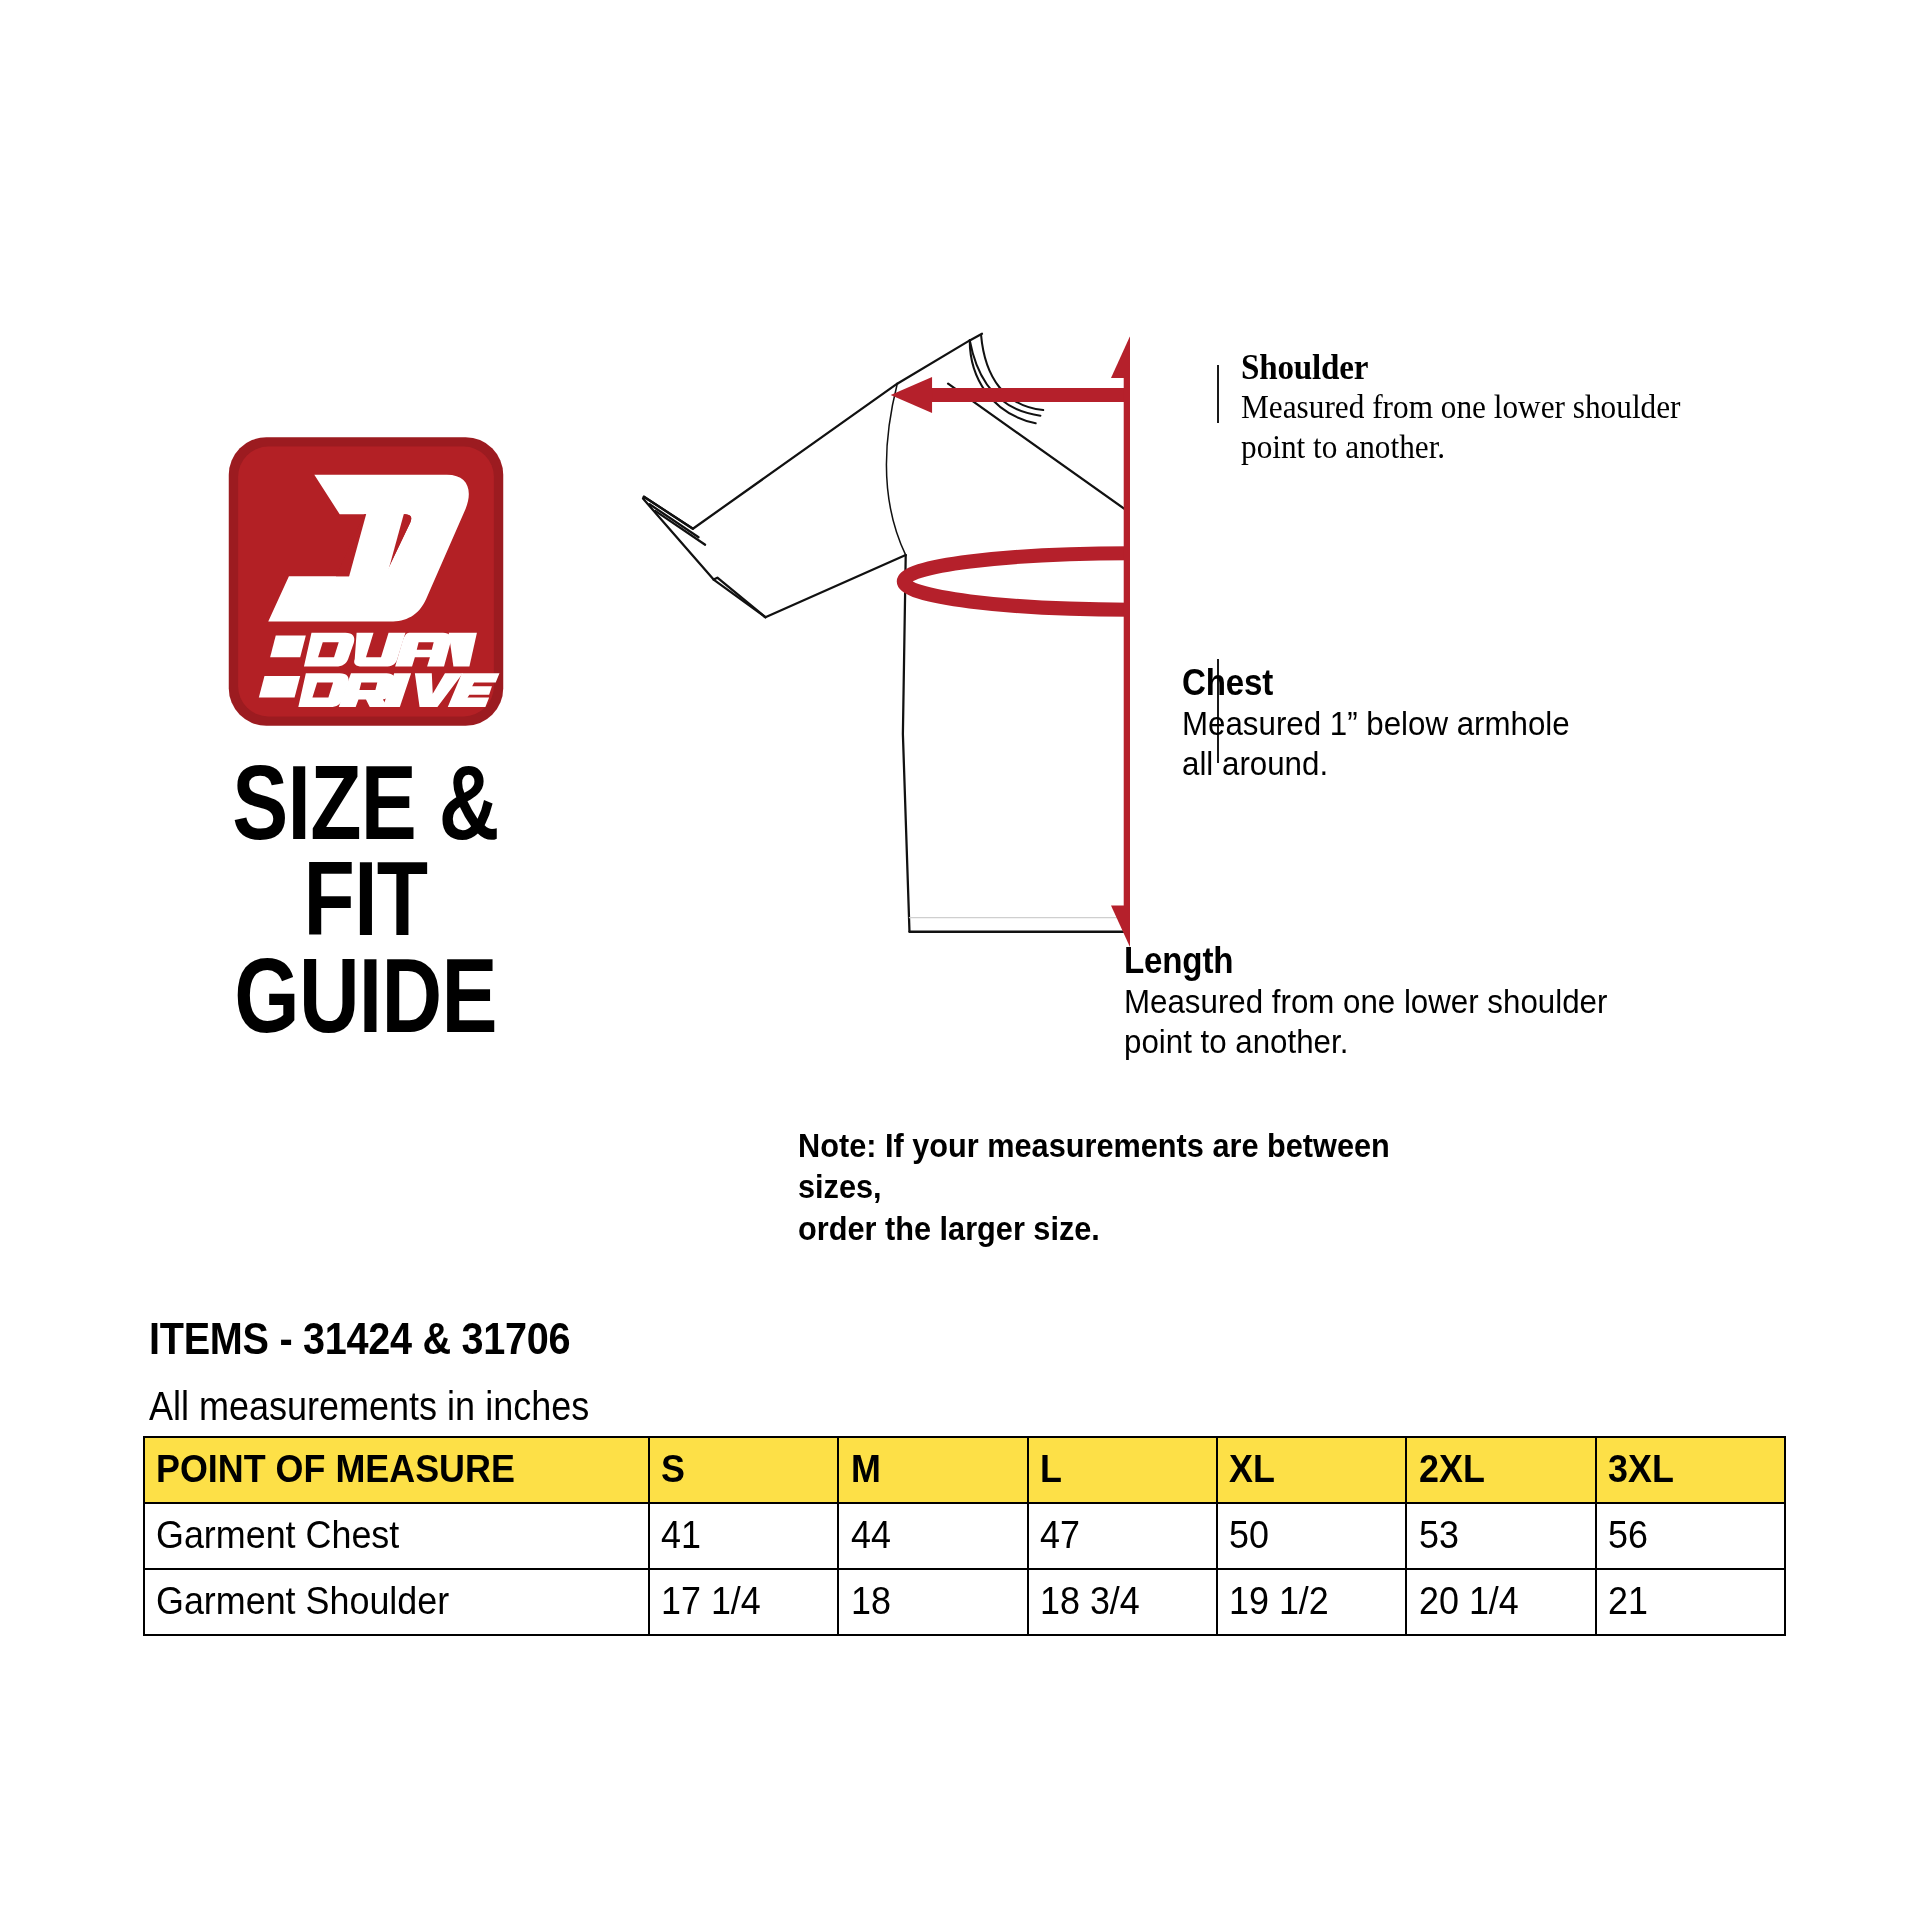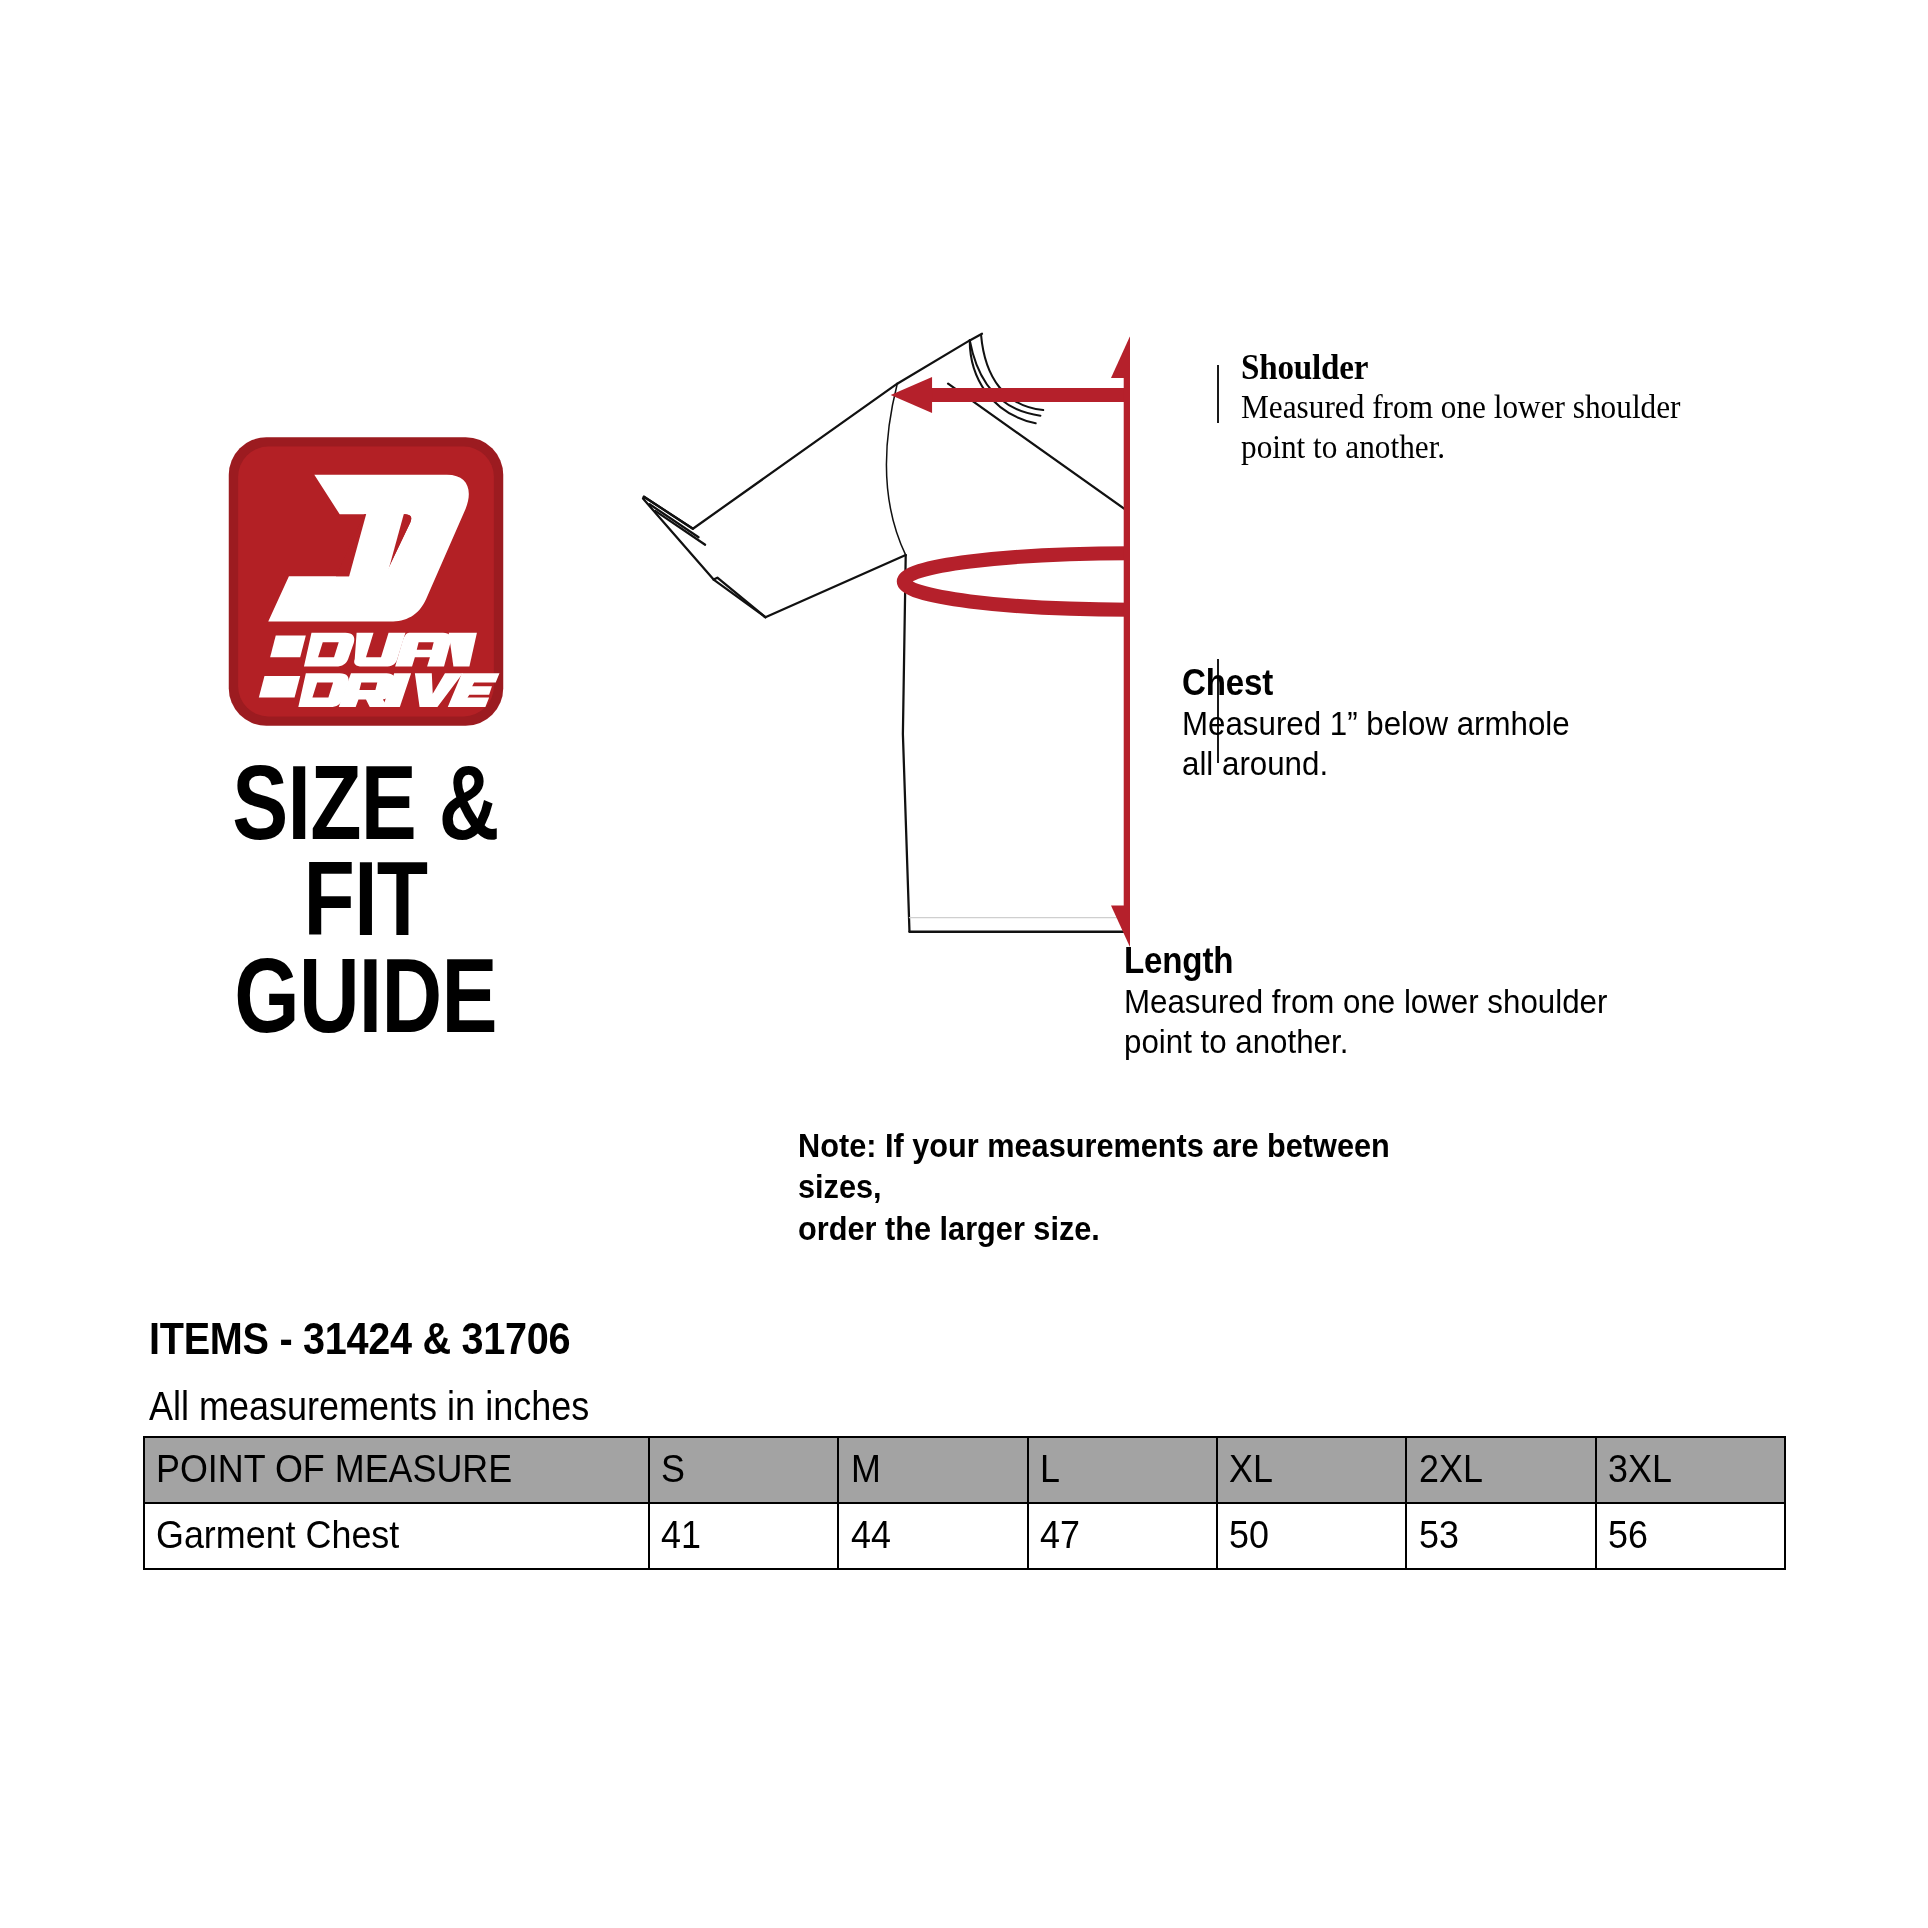--- a/index.html
+++ b/index.html
@@ -145,22 +145,22 @@
     vertical-align: middle;
     white-space: nowrap;
     overflow: hidden;
   }
   table#size-table td span, table#size-table th span {
     display: inline-block;
     transform: scaleX(0.92);
     transform-origin: left center;
   }
   table#size-table thead th {
-    background: #a3a3a3;
-    font-weight: normal;
+    background: #fde047;
+    font-weight: bold;
   }
   table#size-table col.c-label { width: 504px; }
   table#size-table col.c-size  { width: 189px; }
 </style>
 </head>
 <body>
 
 <div id="logo-block">
   <div id="logo-mark">
     <svg viewBox="0 0 300 315" width="282" height="297" xmlns="http://www.w3.org/2000/svg">
@@ -304,16 +304,25 @@
     <tbody id="tbody-rows">
         <tr>
           <td><span>Garment Chest</span></td>
           <td><span>41</span></td>
           <td><span>44</span></td>
           <td><span>47</span></td>
           <td><span>50</span></td>
           <td><span>53</span></td>
           <td><span>56</span></td>
         </tr>
+        <tr>
+          <td><span>Garment Shoulder</span></td>
+          <td><span>17 1/4</span></td>
+          <td><span>18</span></td>
+          <td><span>18 3/4</span></td>
+          <td><span>19 1/2</span></td>
+          <td><span>20 1/4</span></td>
+          <td><span>21</span></td>
+        </tr>
       </tbody>
   </table>
 </div>
 
 
 </body></html>

